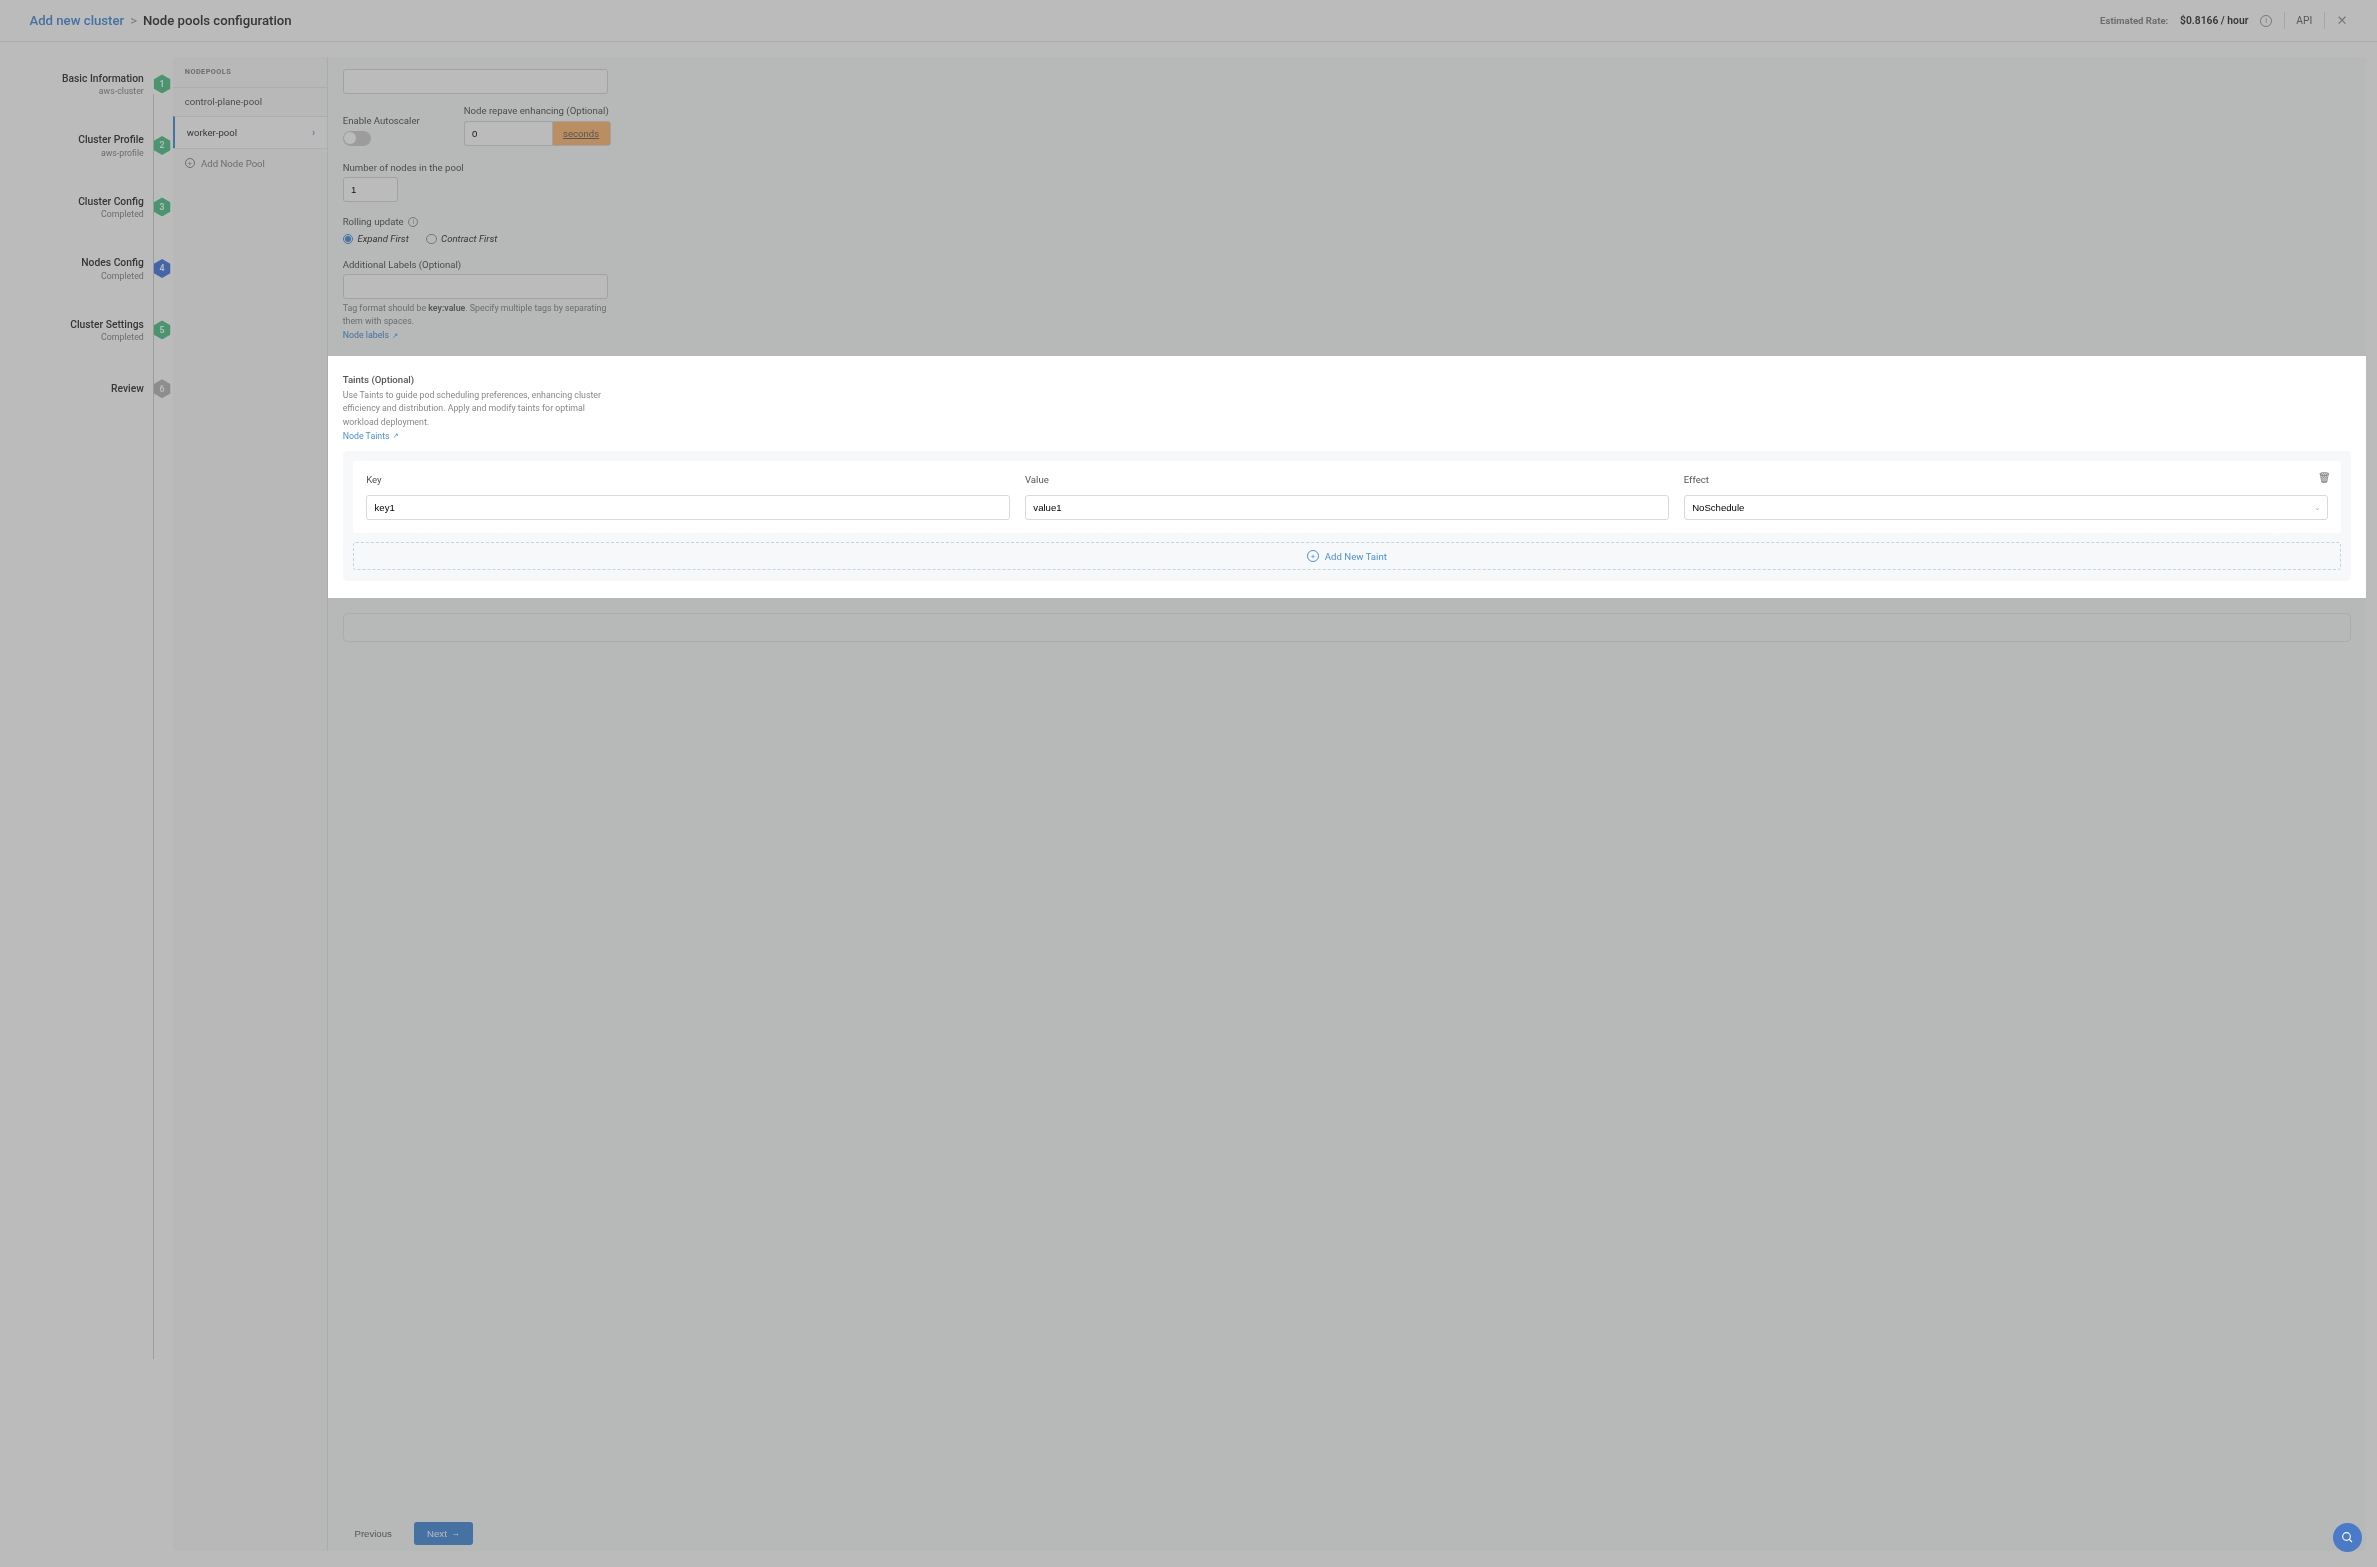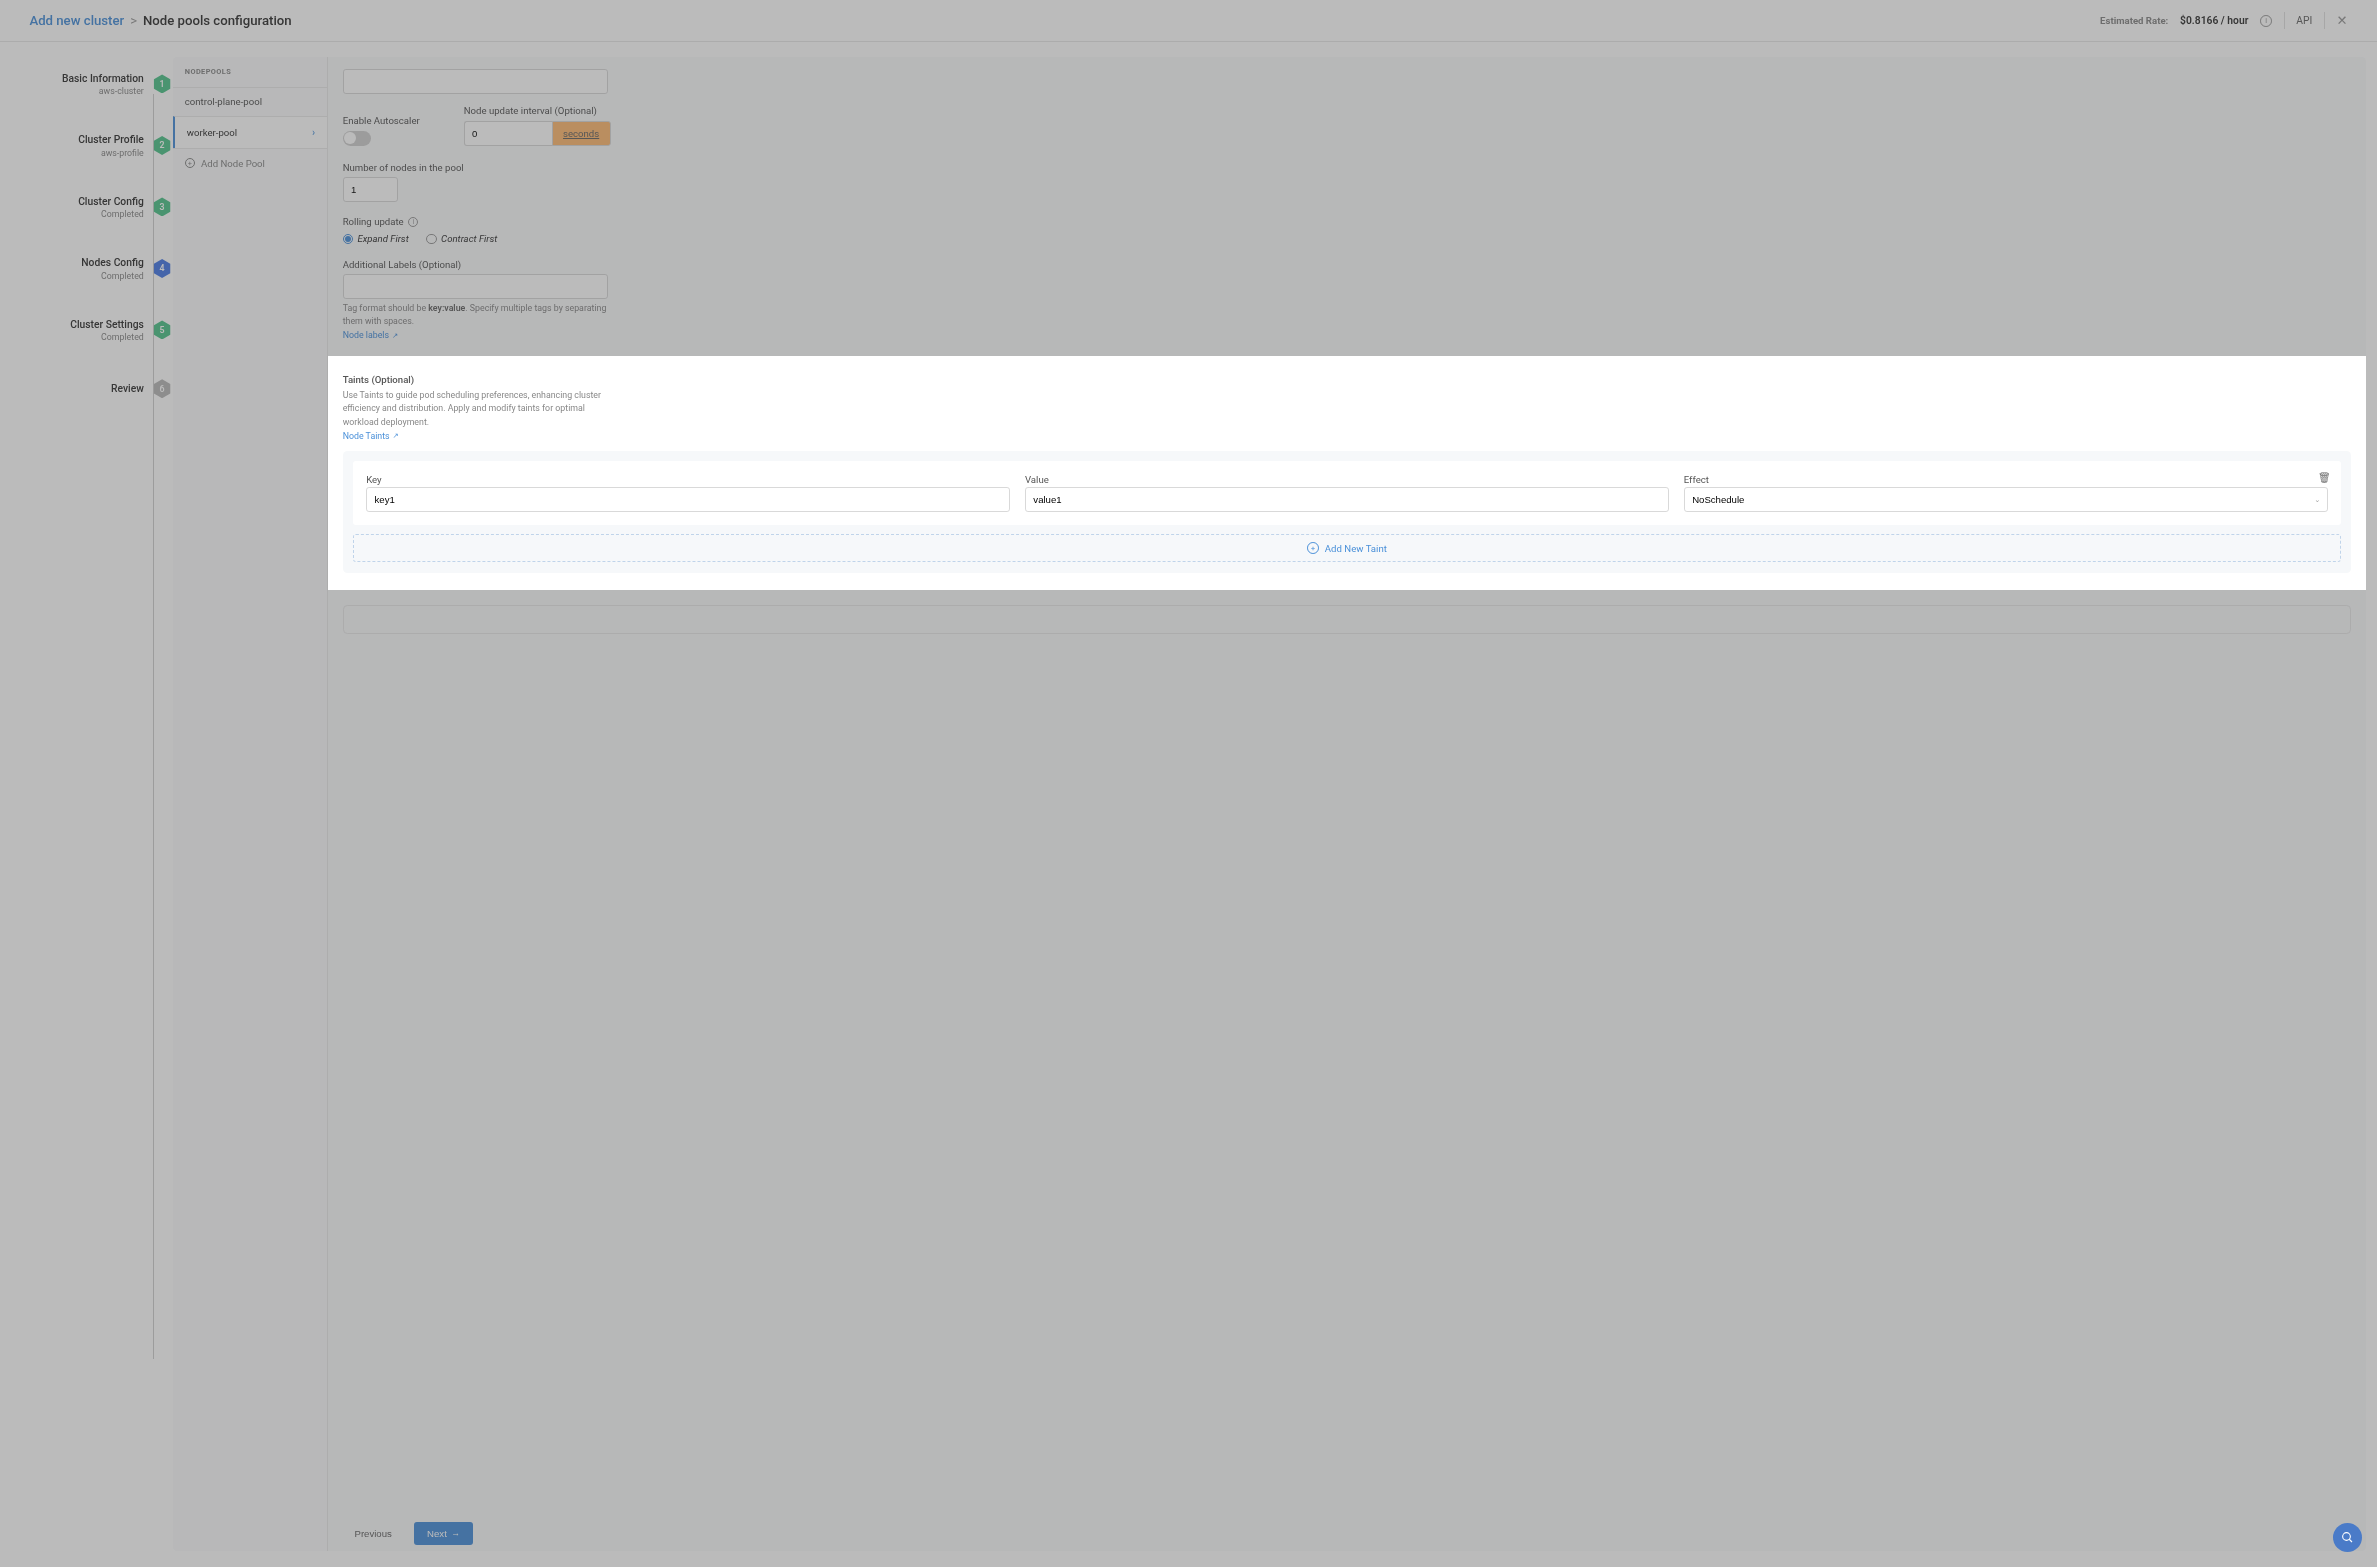--- a/index.html
+++ b/index.html
@@ -263,21 +263,21 @@
     .taint-card {
       background: #fff;
       border-radius: 2.9px;
       padding: 13.2px;
       display: flex;
       gap: 14.7px;
       align-items: flex-end;
       position: relative;
     }
     .taint-field { flex: 1; }
-    .taint-field label { display: block; font-size: 9.6px; color: #555; margin-bottom: 2px; }
+    .taint-field label { display: block; font-size: 9.6px; color: #555; margin-bottom: 10px; }
     .select-wrap {
       position: relative;
     }
     .select-wrap .text-input { padding-right: 20.6px; cursor: pointer; }
     .select-caret {
       position: absolute;
       right: 7.4px; top: 50%;
       transform: translateY(-50%);
       color: #999;
       font-size: 7.4px;
@@ -473,21 +473,21 @@
         </div>
 
         <div class="two-col">
           <div>
             <div class="form-label">Enable Autoscaler</div>
             <div class="toggle">
               <div class="toggle-thumb"></div>
             </div>
           </div>
           <div>
-            <div class="form-label">Node update interval (Optional)</div>
+            <div class="form-label">Node repave enhancing (Optional)</div>
             <div class="input-group">
               <input class="text-input" value="0" style="">
               <span class="input-addon">seconds</span>
             </div>
           </div>
         </div>
 
         <div class="form-row" style="margin-top:16px;">
           <div class="form-label">Number of nodes in the pool</div>
           <input class="text-input small-input" value="1" style="">

